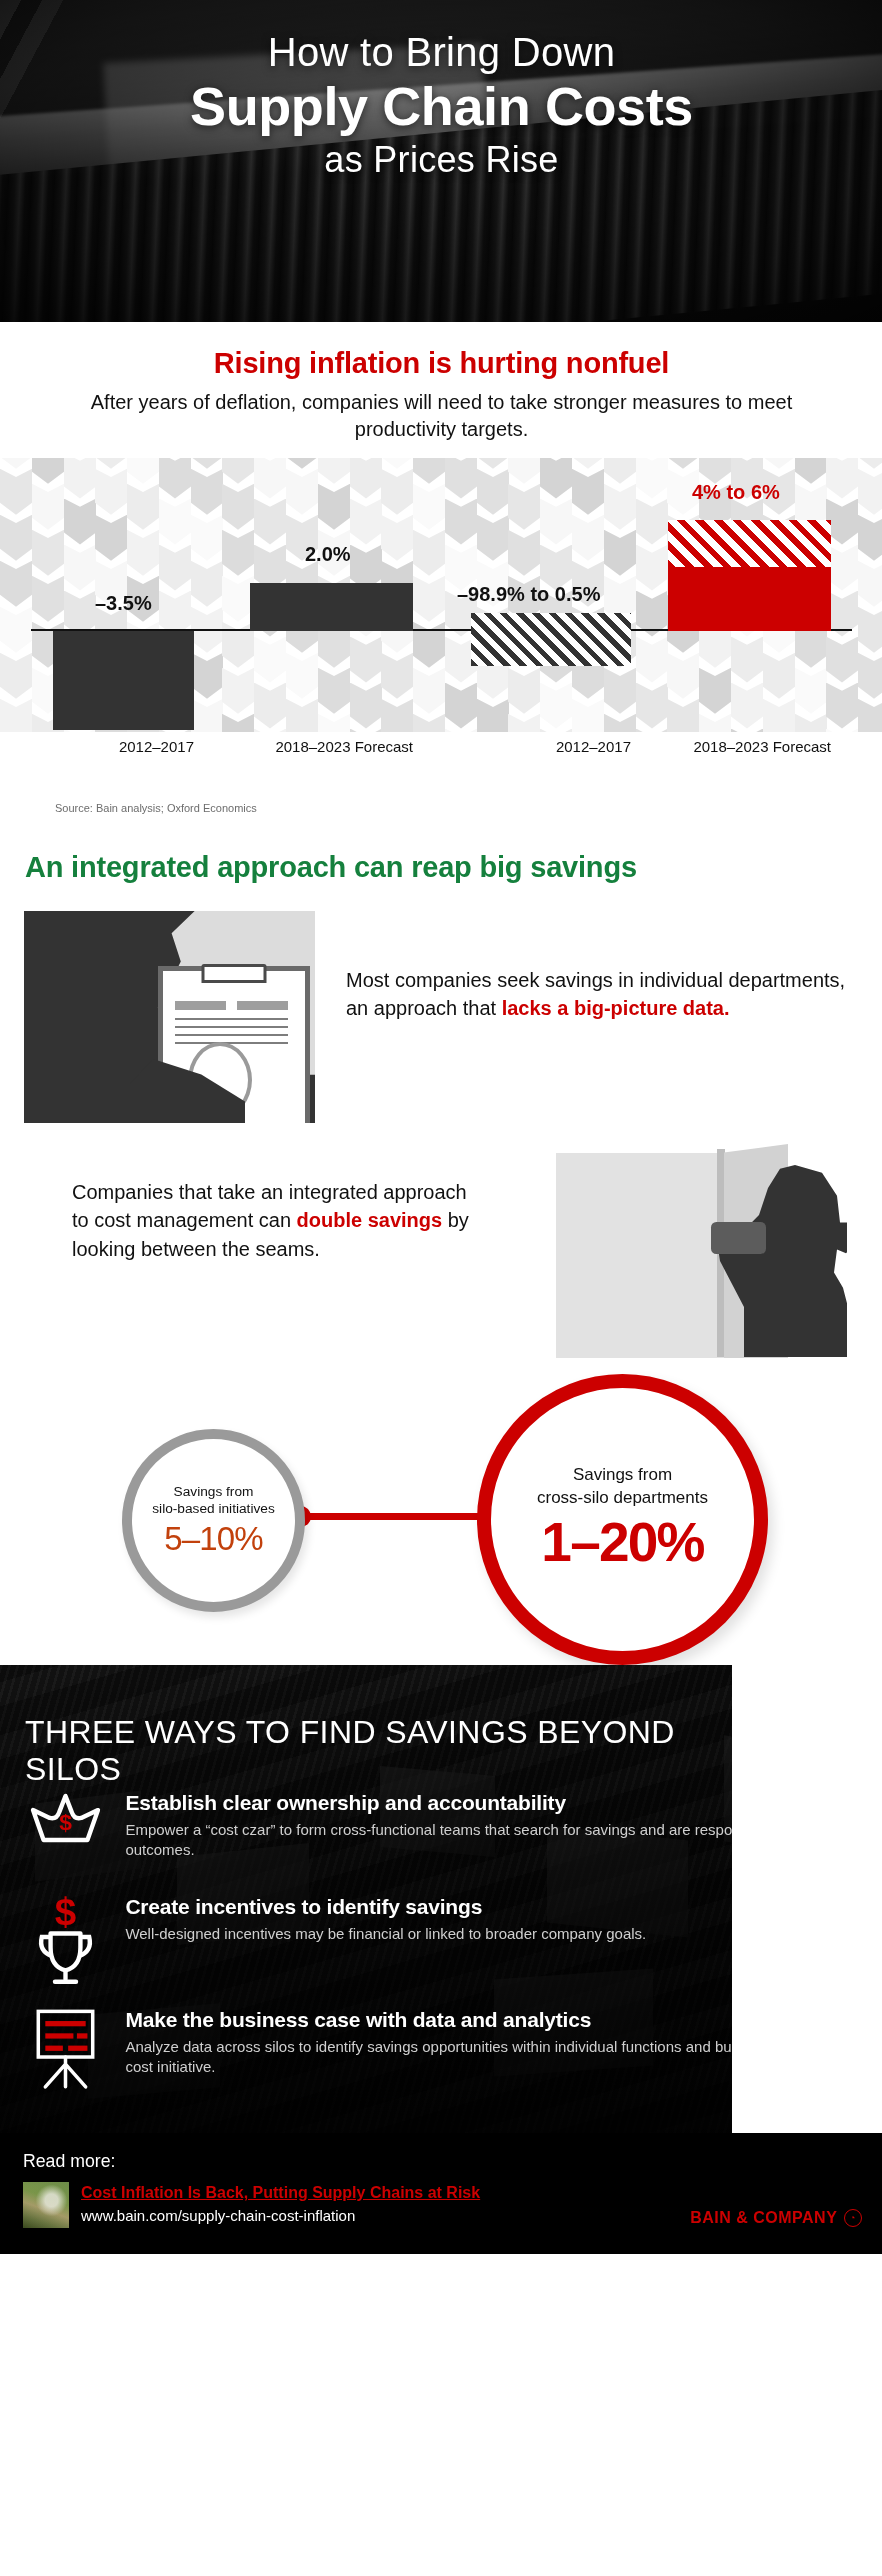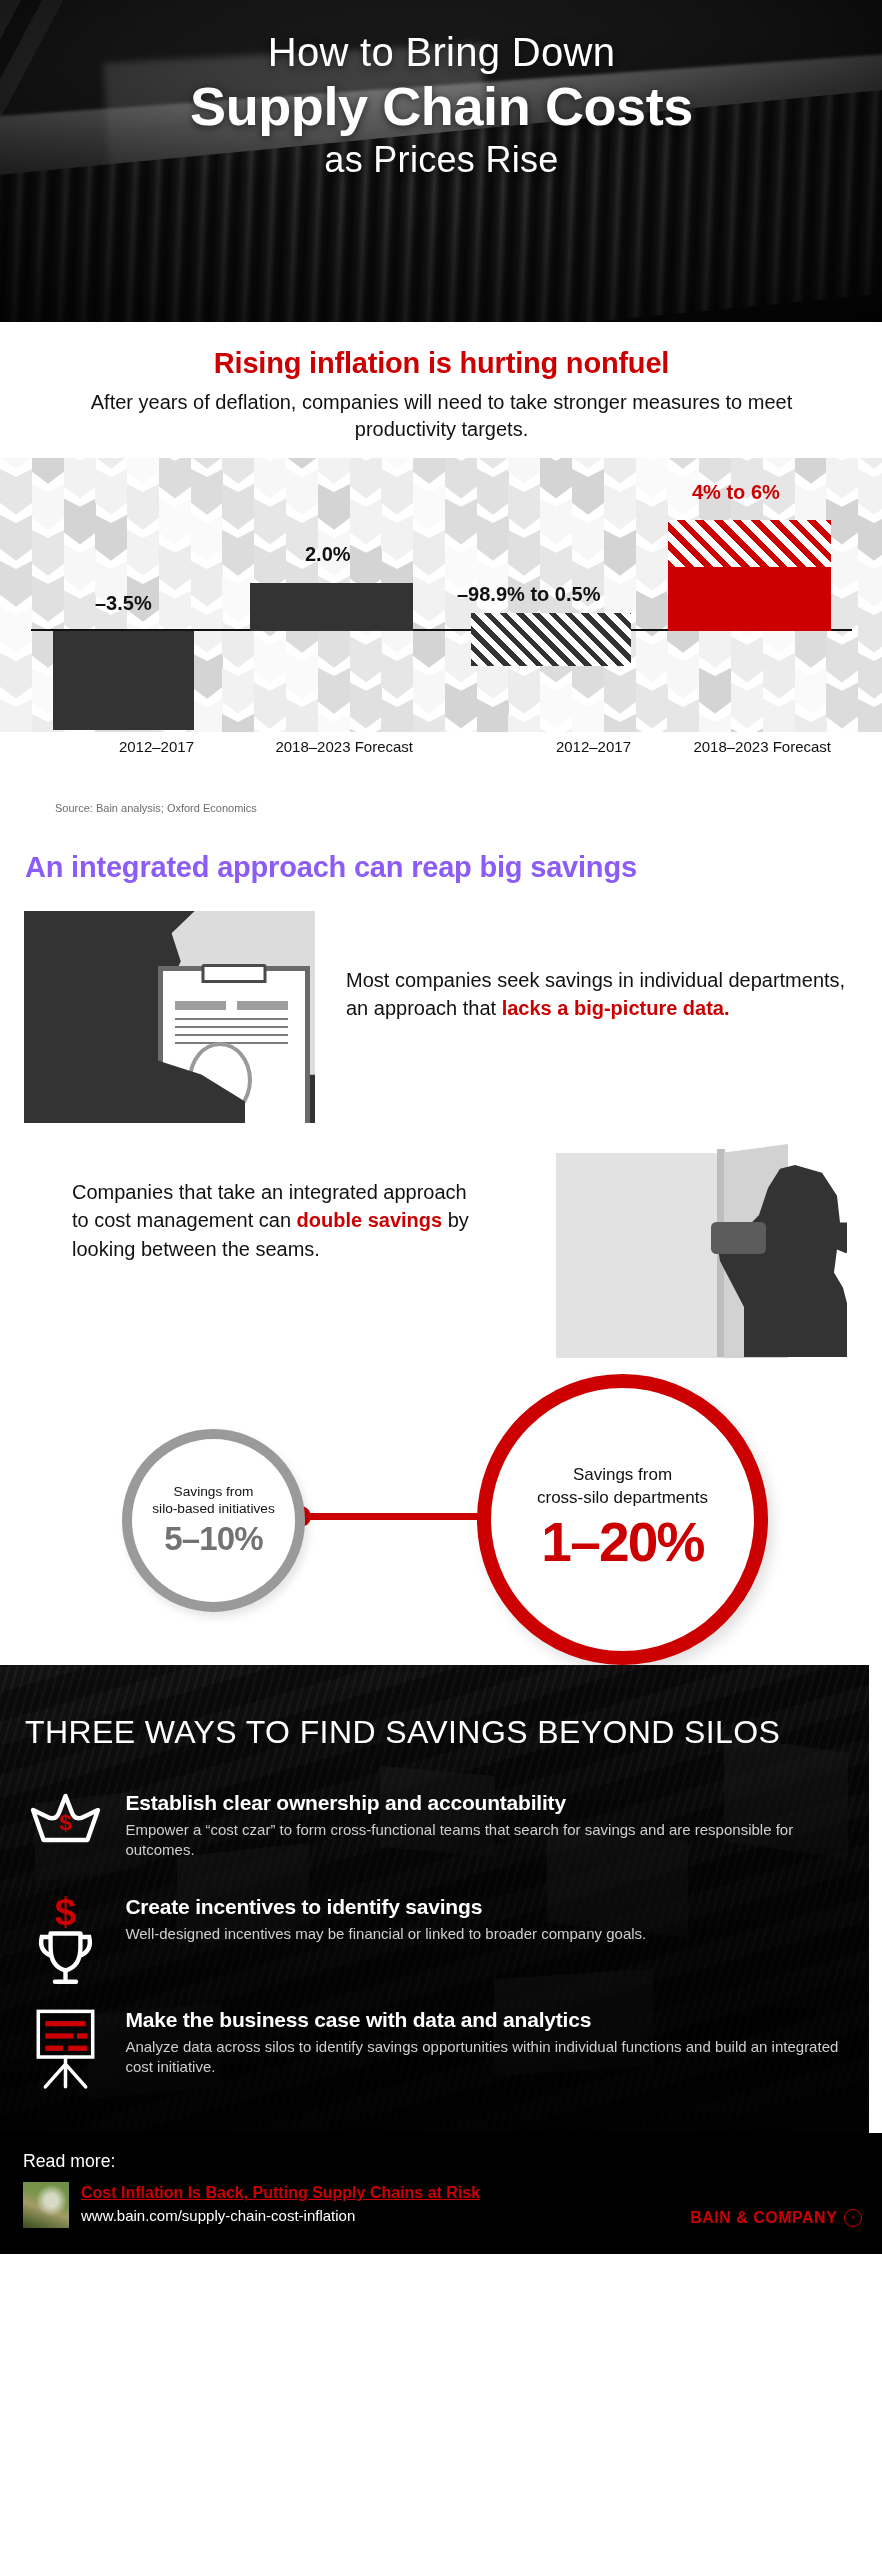--- a/index.html
+++ b/index.html
@@ -180,21 +180,21 @@
   .source {
     margin: 12.4px 0 0 55px;
     font-size: 11px;
     color: #6d6d6d;
   }
 
   
   .sec-two { position: relative; width: 883px; padding-top: 37px; }
   .h-red2 {
     padding-left: 25px;
-    color: #8b5cf6;
+    color: #15803d;
     font-size: 29px;
     font-weight: 700;
     letter-spacing: -0.2px;
   }
   .row-a { position: relative; height: 212px; margin-top: 26.5px; }
   .illus-clip {
     position: absolute; left: 24px; top: 0;
     width: 291px; height: 212px;
     background: #333333;
     overflow: hidden;
@@ -295,21 +295,21 @@
     position: absolute; left: 122px; top: 55px;
     width: 183px; height: 183px;
     border-radius: 50%;
     border: 10.6px solid #9a9a9a;
     background: #fff;
     display: flex; flex-direction: column;
     align-items: center; justify-content: center;
     box-shadow: 3.5px 5.3px 8.8px rgba(0,0,0,0.10);
   }
   .circ-small .cap { font-size: 13.7px; color: #111; text-align: center; line-height: 1.25; }
-  .circ-small .val { font-size: 33px; font-weight: 700; color: #737373; margin-top: 3.5px; letter-spacing: -0.9px; }
+  .circ-small .val { font-size: 33px; font-weight: 400; color: #c2410c; margin-top: 3.5px; letter-spacing: -0.9px; }
   .circ-big {
     position: absolute; left: 477px; top: 0;
     width: 291px; height: 291px;
     border-radius: 50%;
     border: 14px solid #cc0000;
     background: #fff;
     display: flex; flex-direction: column;
     align-items: center; justify-content: center;
     box-shadow: 5.3px 7px 12.4px rgba(0,0,0,0.12);
   }
@@ -320,21 +320,21 @@
     width: 192px; height: 7px; background: #cc0000;
   }
   .connector-dot {
     position: absolute; left: 290px; top: 132px;
     width: 21px; height: 21px; border-radius: 50%; background: #cc0000;
   }
 
   
   .sec-dark {
     position: relative;
-    width: 869px;
+    width: 732px;
     height: 468px;
     overflow: hidden;
     background: #be185d;
   }
   .dark-photo {
     position: absolute; inset: 0;
     background:
       repeating-linear-gradient(106deg, rgba(255,255,255,0.035) 0 2.6px, rgba(0,0,0,0.30) 2.6px 8px),
       repeating-linear-gradient(-16deg, rgba(255,255,255,0.05) 0 23px, rgba(0,0,0,0.22) 23px 51px),
       linear-gradient(168deg, #3a3a3a 0%, #262626 28%, #1a1a1a 55%, #101010 80%, #0a0a0a 100%);

